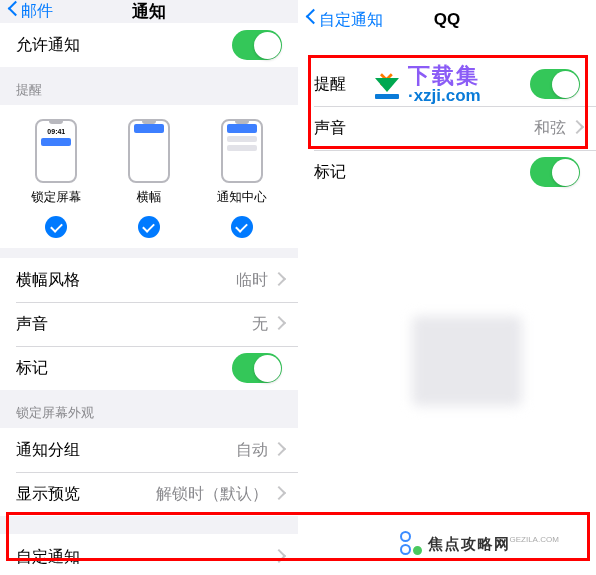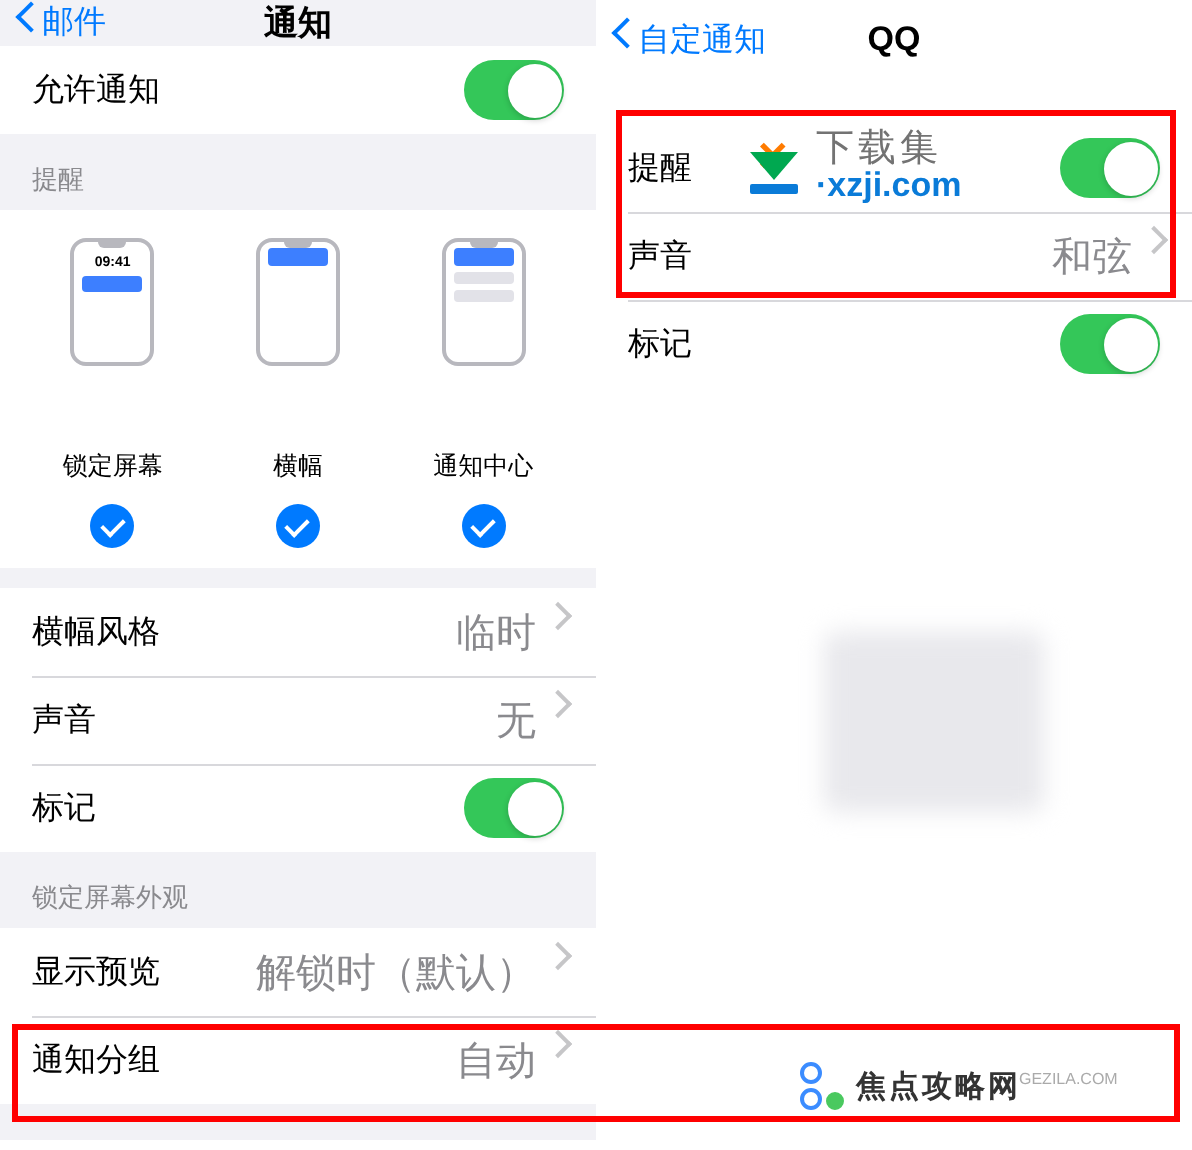--- a/index.html
+++ b/index.html
@@ -8,49 +8,49 @@
 .pane { width: 298px; height: 100%; background: #f2f2f6; display: flex; flex-direction: column; position: relative; }
 .nav { height: 40px; display: flex; align-items: center; justify-content: center; position: relative; background: #f2f2f6; }
 .nav-title { font-size: 17px; font-weight: 600; color: #000; }
 .nav-back { position: absolute; left: 8px; display: flex; align-items: center; color: #007aff; font-size: 16px; gap: 2px; }
 .chev-left { width: 11px; height: 18px; }
 .chev-left::before { content: ""; display: block; width: 9px; height: 9px; border-left: 2.5px solid #007aff; border-bottom: 2.5px solid #007aff; transform: rotate(45deg); margin-left: 2px; }
 .section-header { font-size: 13px; color: #8a8a8e; padding: 14px 16px 6px; }
 .group { background: #a16207; }
 .row { display: flex; align-items: center; justify-content: space-between; padding: 0 16px; height: 44px; font-size: 16px; color: #000; background: #fff; position: relative; }
 .row + .row::before { content: ""; position: absolute; top: 0; left: 16px; right: 0; height: 0.5px; background: #d8d8dc; }
-.row-value { color: #8a8a8e; font-size: 20px; display: flex; gap: 6px; }
+.row-value { color: #8a8a8e; font-size: 16px; display: flex; align-items: center; gap: 6px; }
 .chev-right { width: 8px; height: 13px; position: relative; }
 .chev-right::before { content: ""; display: block; width: 8px; height: 8px; border-top: 2px solid #c6c6c8; border-right: 2px solid #c6c6c8; transform: rotate(45deg); }
 .toggle { width: 50px; height: 30px; border-radius: 15px; position: relative; }
 .toggle.on { background: #34c759; }
 .toggle .knob { width: 27px; height: 27px; background: #fff; border-radius: 50%; position: absolute; top: 1.5px; right: 1.5px; box-shadow: 0 1px 3px rgba(0,0,0,0.2); }
 .alert-box { background: #fff; padding: 14px 10px 10px; }
 .alert-row { display: flex; justify-content: space-around; align-items: flex-start; }
-.alert-item { display: flex; flex-direction: column; align-items: center; width: 33%; gap: 36px; }
+.alert-item { display: flex; flex-direction: column; align-items: center; width: 33%; }
 .alert-label { font-size: 12.5px; color: #000; margin-top: 6px; }
 .phone-shape { width: 42px; height: 64px; border: 2px solid #b8b8be; border-radius: 8px; background: #fff; position: relative; overflow: hidden; }
 .phone-shape .notch { width: 14px; height: 3px; background: #b8b8be; position: absolute; top: 0; left: 50%; transform: translateX(-50%); border-radius: 0 0 3px 3px; }
 .lock-time { font-size: 7px; color: #000; text-align: center; margin-top: 7px; font-weight: 600; }
 .notif-bar { background: #3d7fff; border-radius: 2px; height: 8px; margin: 3px 4px; }
 .notif-bar.top { margin-top: 3px; height: 9px; }
 .notif-bar.grey { background: #e2e2e8; height: 6px; }
 .check-row { display: flex; justify-content: space-around; margin-top: 10px; }
 .check { width: 22px; height: 22px; border-radius: 50%; background: #007aff; display: flex; align-items: center; justify-content: center; }
 .check::after { content: ""; width: 5px; height: 9px; border-right: 2.2px solid #fff; border-bottom: 2.2px solid #fff; transform: rotate(45deg); margin-bottom: 2px; }
 .highlight-red { position: absolute; border: 3px solid #ff0000; pointer-events: none; z-index: 5; }
 .hl1 { left: 6px; right: 6px; top: 512px; height: 49px; }
 .hl2 { left: 308px; width: 280px; top: 55px; height: 94px; }
 .watermark1 { position: absolute; left: 370px; top: 65px; display: flex; align-items: center; z-index: 6; }
 .wm-icon { width: 34px; height: 34px; position: relative; margin-right: 4px; }
 .wm-arrow { width: 0; height: 0; border-left: 12px solid transparent; border-right: 12px solid transparent; border-top: 14px solid #00a850; position: absolute; top: 10px; left: 5px; }
 .wm-bar { width: 24px; height: 5px; background: #0a7bd8; position: absolute; top: 26px; left: 5px; border-radius: 1px; }
 .wm-x { font-size: 20px; color: #ff7b00; font-weight: bold; position: absolute; top: 0px; left: 8px; }
 .wm-text { display: flex; flex-direction: column; line-height: 1; }
-.wm-cn { font-size: 19px; font-weight: 400; color: #737373; letter-spacing: 2px; }
+.wm-cn { font-size: 22px; font-weight: 700; color: #8b5cf6; letter-spacing: 2px; }
 .wm-en { font-size: 17px; color: #0a7bd8; font-weight: 600; }
 .watermark2 { position: absolute; left: 400px; bottom: 20px; display: flex; align-items: center; gap: 6px; z-index: 4; }
 .wm2-logo { display: flex; gap: 2px; }
 .wm2-dot { width: 11px; height: 11px; border-radius: 50%; border: 2.5px solid; }
 .wm2-dot.blue { border-color: #3b8cff; }
 .wm2-dot.green { border-color: #4ac95f; background: #4ac95f; width: 9px; height: 9px; align-self: flex-end; }
 .wm2-text { font-size: 15px; font-weight: 700; color: #333; letter-spacing: 1.5px; }
 .wm2-sub { font-size: 8px; color: #aaa; margin-left: -1px; }
 .blur-block { position: absolute; left: 412px; top: 316px; width: 110px; height: 90px; filter: blur(6px); background: #e8e8ec; border-radius: 6px; }
 </style>
@@ -133,30 +133,30 @@
         <div class="toggle on">
             <div class="knob"></div>
           </div>
       </div>
     </div>
 
     <div class="section-header">锁定屏幕外观</div>
 
     <div class="group">
       <div class="row">
+        <span>通知分组</span>
+        <span class="row-value">
+            <span>自动</span>
+            <span class="chev-right"></span>
+          </span>
+      </div>
+      <div class="row">
         <span>显示预览</span>
         <span class="row-value">
             <span>解锁时（默认）</span>
-            <span class="chev-right"></span>
-          </span>
-      </div>
-      <div class="row">
-        <span>通知分组</span>
-        <span class="row-value">
-            <span>自动</span>
             <span class="chev-right"></span>
           </span>
       </div>
     </div>
 
     <div class="group" style="margin-top:18px">
       <div class="row" style="height:47px">
         <span>自定通知</span>
         <span class="row-value">
             <span class="chev-right"></span>

